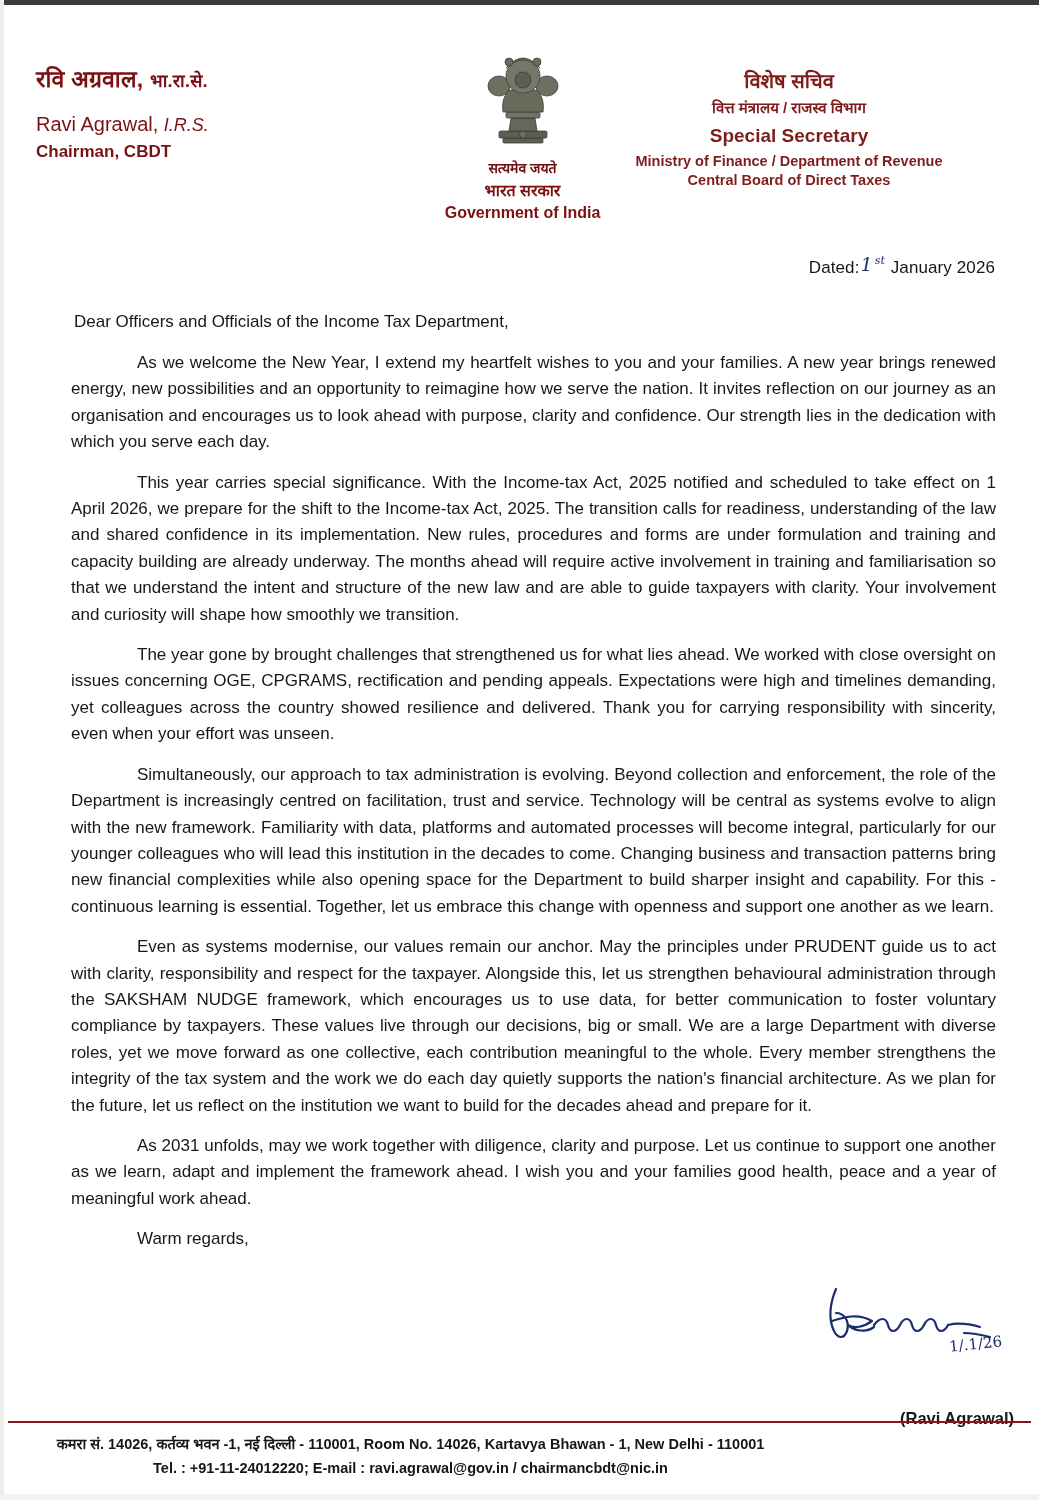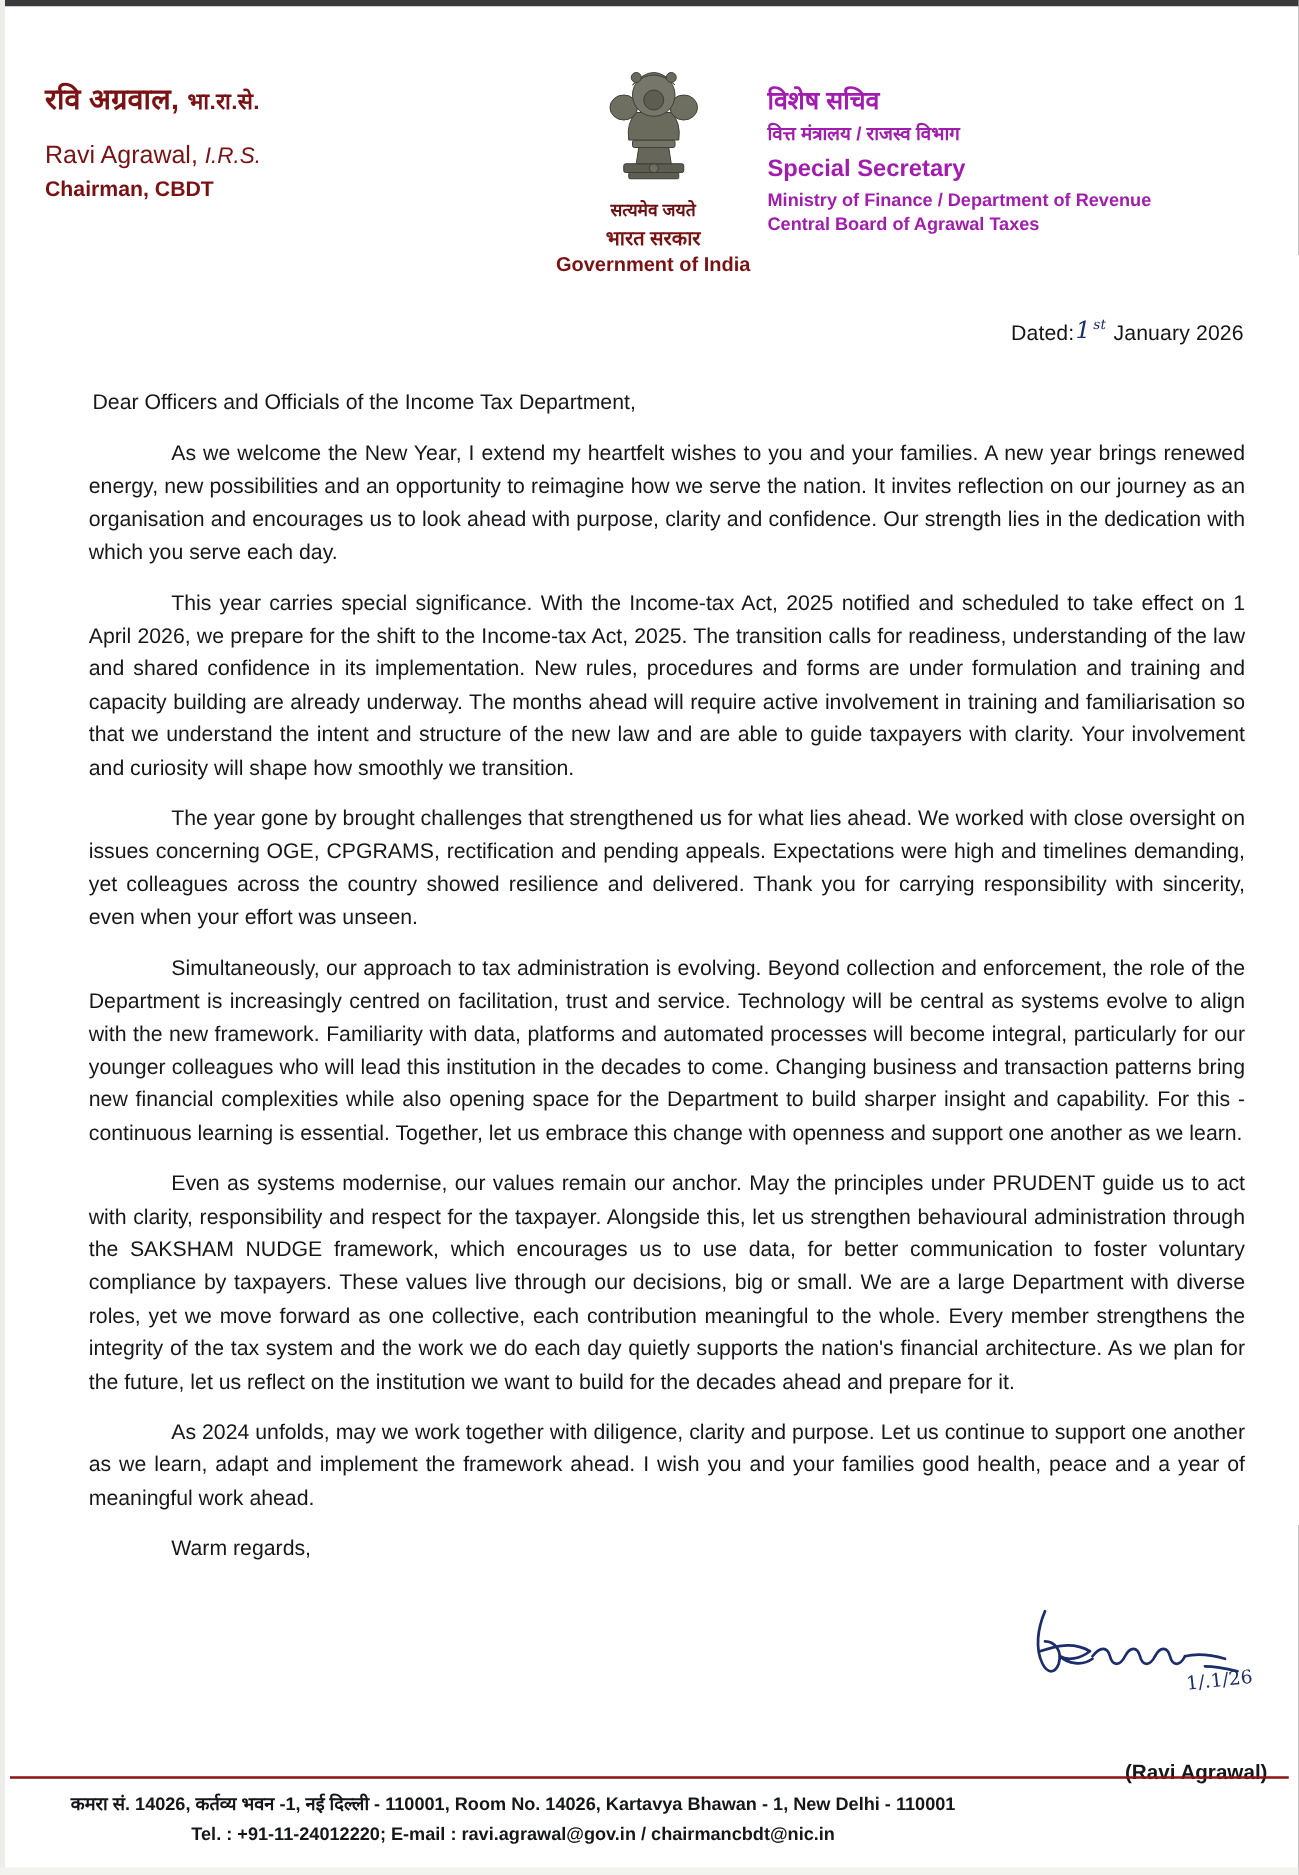--- a/index.html
+++ b/index.html
@@ -105,21 +105,22 @@
     font-size: 16px;
     font-weight: bold;
     margin-top: 3px;
   }
 
   .lh-right {
     position: absolute;
     right: 26px;
     top: 22px;
     width: 350px;
-    color: #a21caf;
+    text-align: center;
+    color: #7f1d1d;
     line-height: 1.35;
   }
   .lh-right .r1 { font-size: 20px; font-weight: bold; }
   .lh-right .r2 { font-size: 15px; font-weight: bold; margin-top: 3px;}
   .lh-right .r3 { font-size: 15px; font-weight: bold; }
   .lh-right .r4 { font-size: 19px; font-weight: bold; margin-top: 5px;}
   .lh-right .r5 { font-size: 14.5px; font-weight: bold; margin-top: 3px;}
   .lh-right .r6 { font-size: 14.5px; font-weight: bold; }
 
   
@@ -279,38 +280,38 @@
       <div class="satya">सत्यमेव जयते</div>
       <div class="bharat">भारत सरकार</div>
       <div class="goi">Government of India</div>
     </div>
 
     <div class="lh-right">
       <div class="r1">विशेष सचिव</div>
       <div class="r2">वित्त मंत्रालय / राजस्व विभाग</div>
       <div class="r4">Special Secretary</div>
       <div class="r5">Ministry of Finance / Department of Revenue</div>
-      <div class="r6">Central Board of Agrawal Taxes</div>
+      <div class="r6">Central Board of Direct Taxes</div>
     </div>
   </div>
 
   <div class="date-line">
     <span>Dated:</span><span class="handwritten">1</span><span class="handwritten hw-sup">st</span>
     <span>January 2026</span>
   </div>
 
   <div class="salutation">Dear Officers and Officials of the Income Tax Department,</div>
 
   <div class="body-text">
     <p>As we welcome the New Year, I extend my heartfelt wishes to you and your families. A new year brings renewed energy, new possibilities and an opportunity to reimagine how we serve the nation. It invites reflection on our journey as an organisation and encourages us to look ahead with purpose, clarity and confidence. Our strength lies in the dedication with which you serve each day.</p>
     <p>This year carries special significance. With the Income-tax Act, 2025 notified and scheduled to take effect on 1 April 2026, we prepare for the shift to the Income-tax Act, 2025. The transition calls for readiness, understanding of the law and shared confidence in its implementation. New rules, procedures and forms are under formulation and training and capacity building are already underway. The months ahead will require active involvement in training and familiarisation so that we understand the intent and structure of the new law and are able to guide taxpayers with clarity. Your involvement and curiosity will shape how smoothly we transition.</p>
     <p>The year gone by brought challenges that strengthened us for what lies ahead. We worked with close oversight on issues concerning OGE, CPGRAMS, rectification and pending appeals. Expectations were high and timelines demanding, yet colleagues across the country showed resilience and delivered. Thank you for carrying responsibility with sincerity, even when your effort was unseen.</p>
     <p>Simultaneously, our approach to tax administration is evolving. Beyond collection and enforcement, the role of the Department is increasingly centred on facilitation, trust and service. Technology will be central as systems evolve to align with the new framework. Familiarity with data, platforms and automated processes will become integral, particularly for our younger colleagues who will lead this institution in the decades to come. Changing business and transaction patterns bring new financial complexities while also opening space for the Department to build sharper insight and capability. For this - continuous learning is essential. Together, let us embrace this change with openness and support one another as we learn.</p>
     <p>Even as systems modernise, our values remain our anchor. May the principles under PRUDENT guide us to act with clarity, responsibility and respect for the taxpayer. Alongside this, let us strengthen behavioural administration through the SAKSHAM NUDGE framework, which encourages us to use data, for better communication to foster voluntary compliance by taxpayers. These values live through our decisions, big or small. We are a large Department with diverse roles, yet we move forward as one collective, each contribution meaningful to the whole. Every member strengthens the integrity of the tax system and the work we do each day quietly supports the nation's financial architecture. As we plan for the future, let us reflect on the institution we want to build for the decades ahead and prepare for it.</p>
-    <p>As 2024 unfolds, may we work together with diligence, clarity and purpose. Let us continue to support one another as we learn, adapt and implement the framework ahead. I wish you and your families good health, peace and a year of meaningful work ahead.</p>
+    <p>As 2031 unfolds, may we work together with diligence, clarity and purpose. Let us continue to support one another as we learn, adapt and implement the framework ahead. I wish you and your families good health, peace and a year of meaningful work ahead.</p>
     <p class="warm">Warm regards,</p>
   </div>
 
   <div class="sign-block">
     <svg class="sign-svg" width="200" height="70" viewBox="0 0 200 70">
       <g fill="none" stroke="#1b2d6b" stroke-width="2.2" stroke-linecap="round" stroke-linejoin="round">
         <path d="M22 6 C16 20 14 36 20 48 C24 56 30 56 33 48 C36 38 30 30 22 30"></path>
         <path d="M18 38 C30 34 44 30 58 38 C50 44 40 46 34 42 C40 48 52 50 60 44"></path>
         <path d="M60 42 C66 34 72 34 74 42 C76 50 82 50 86 42 C90 34 96 34 98 42 C100 50 106 50 110 42"></path>
         <path d="M110 42 C114 34 120 34 122 42 C124 50 130 50 134 42"></path>

